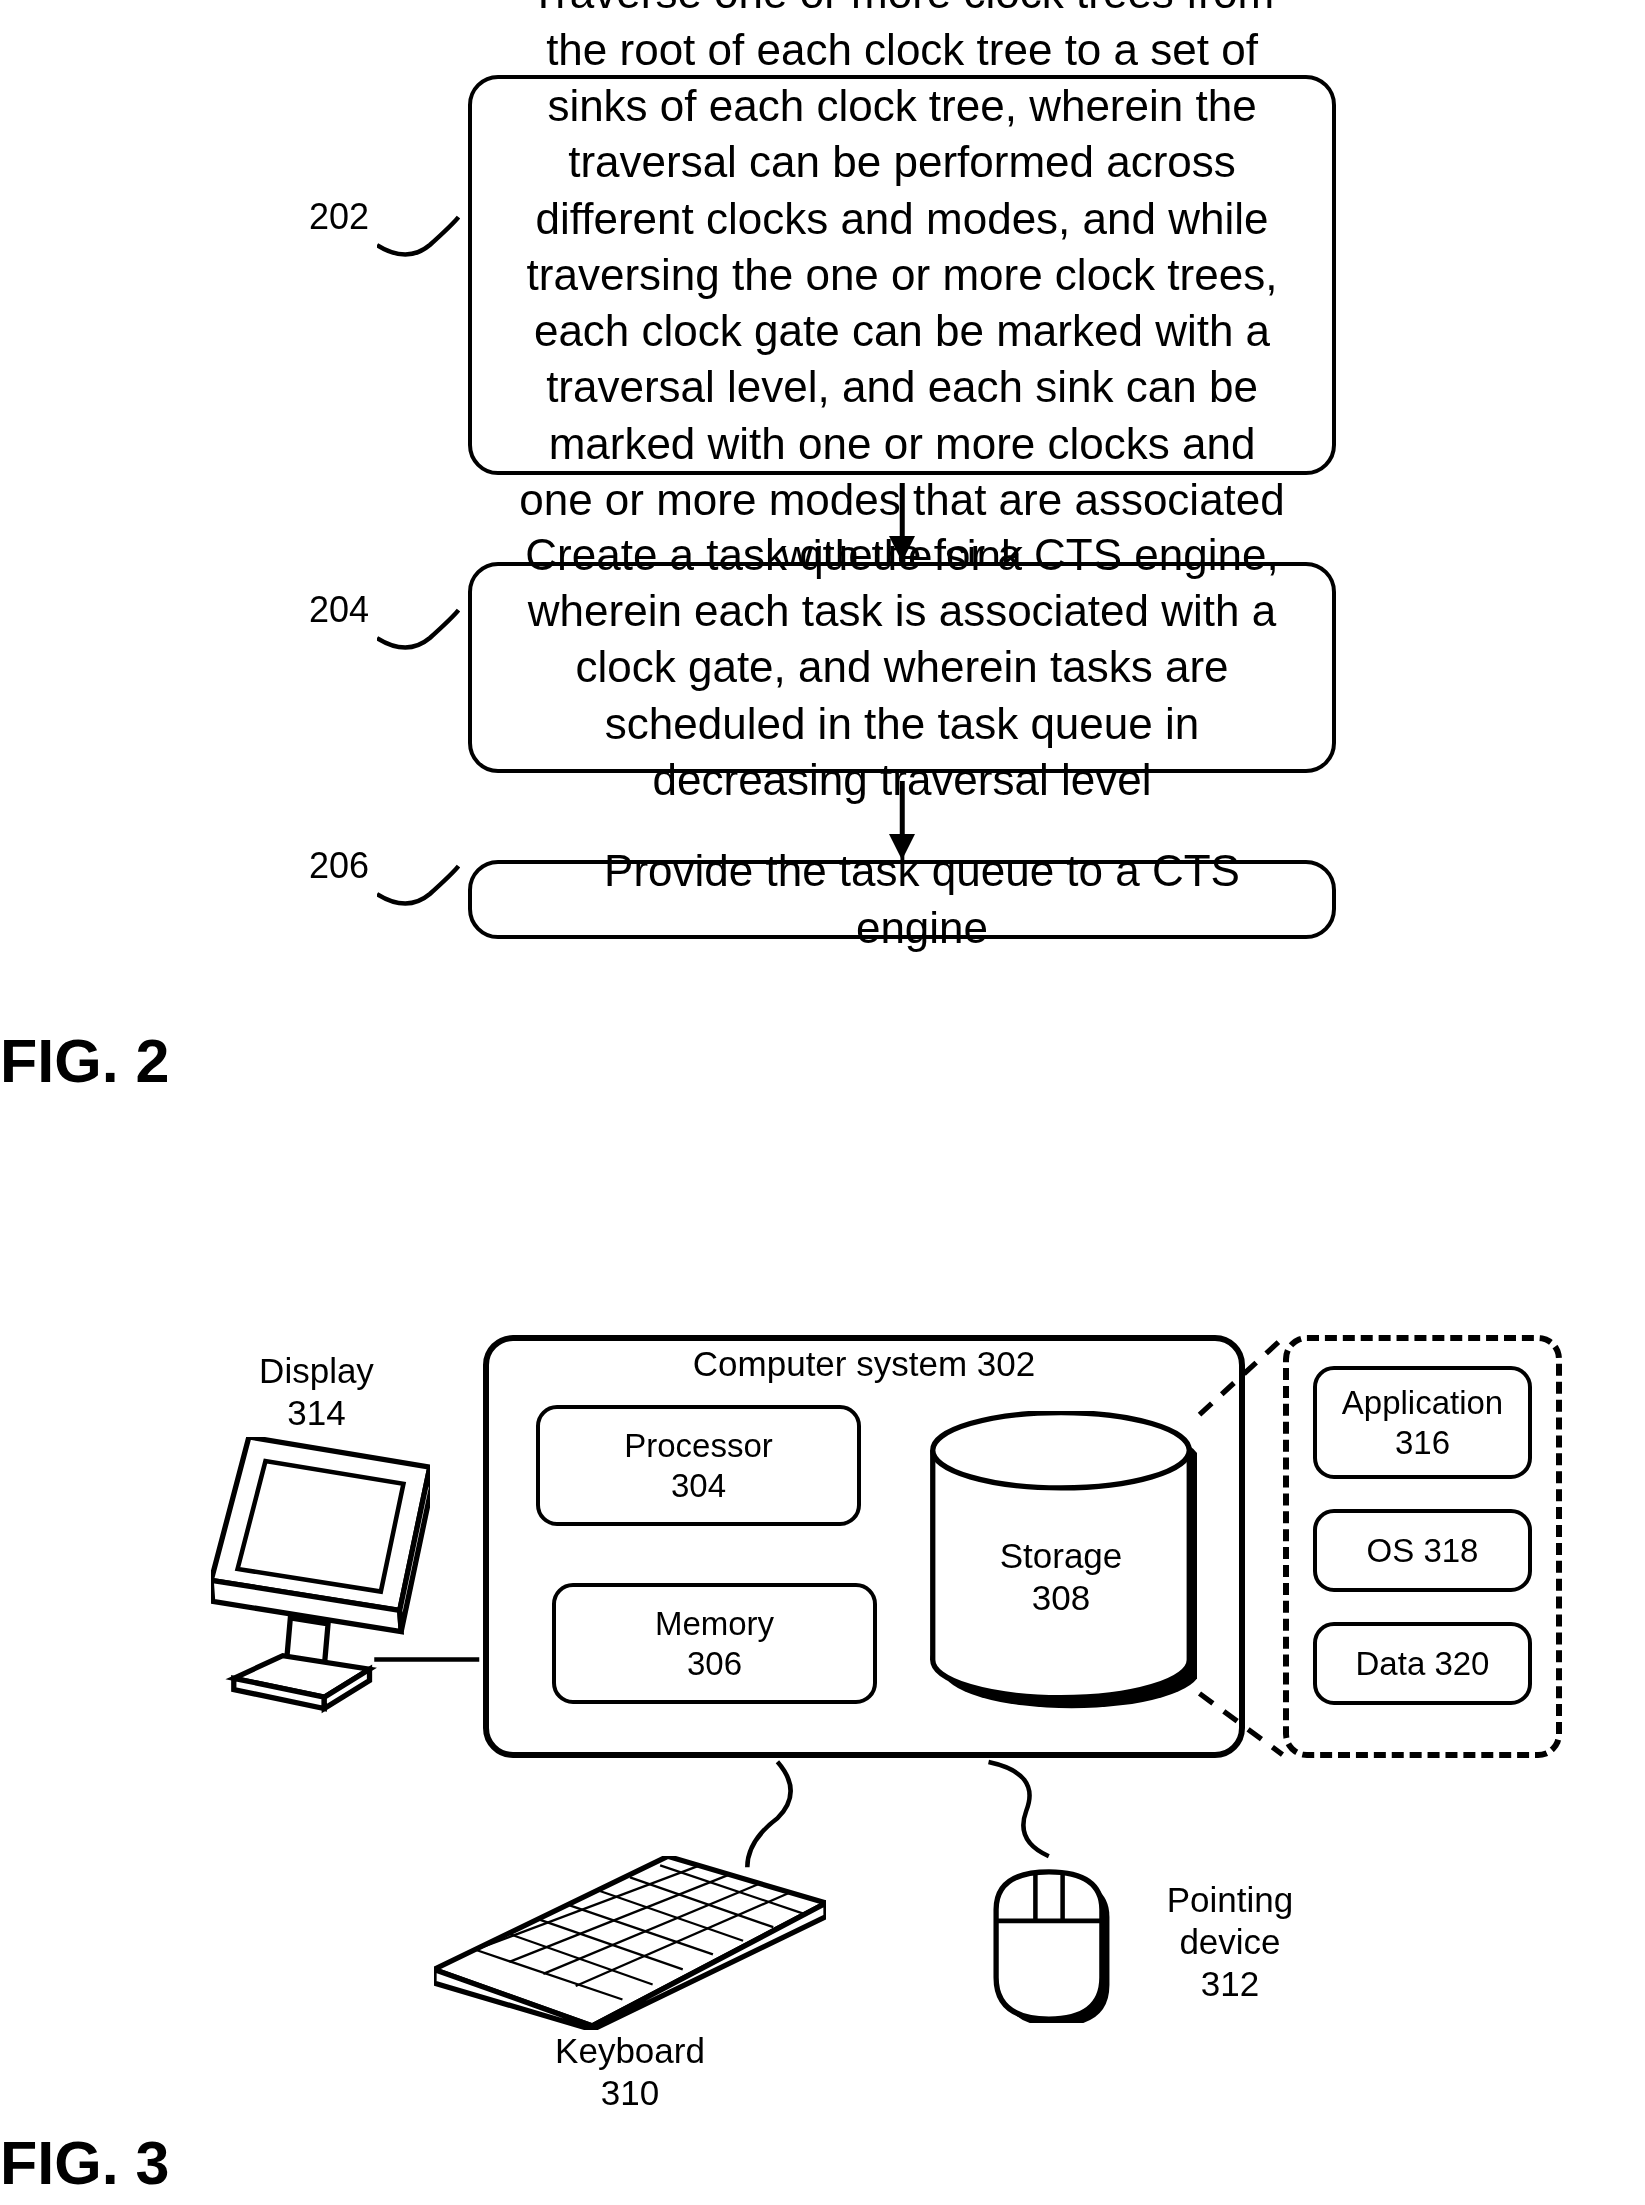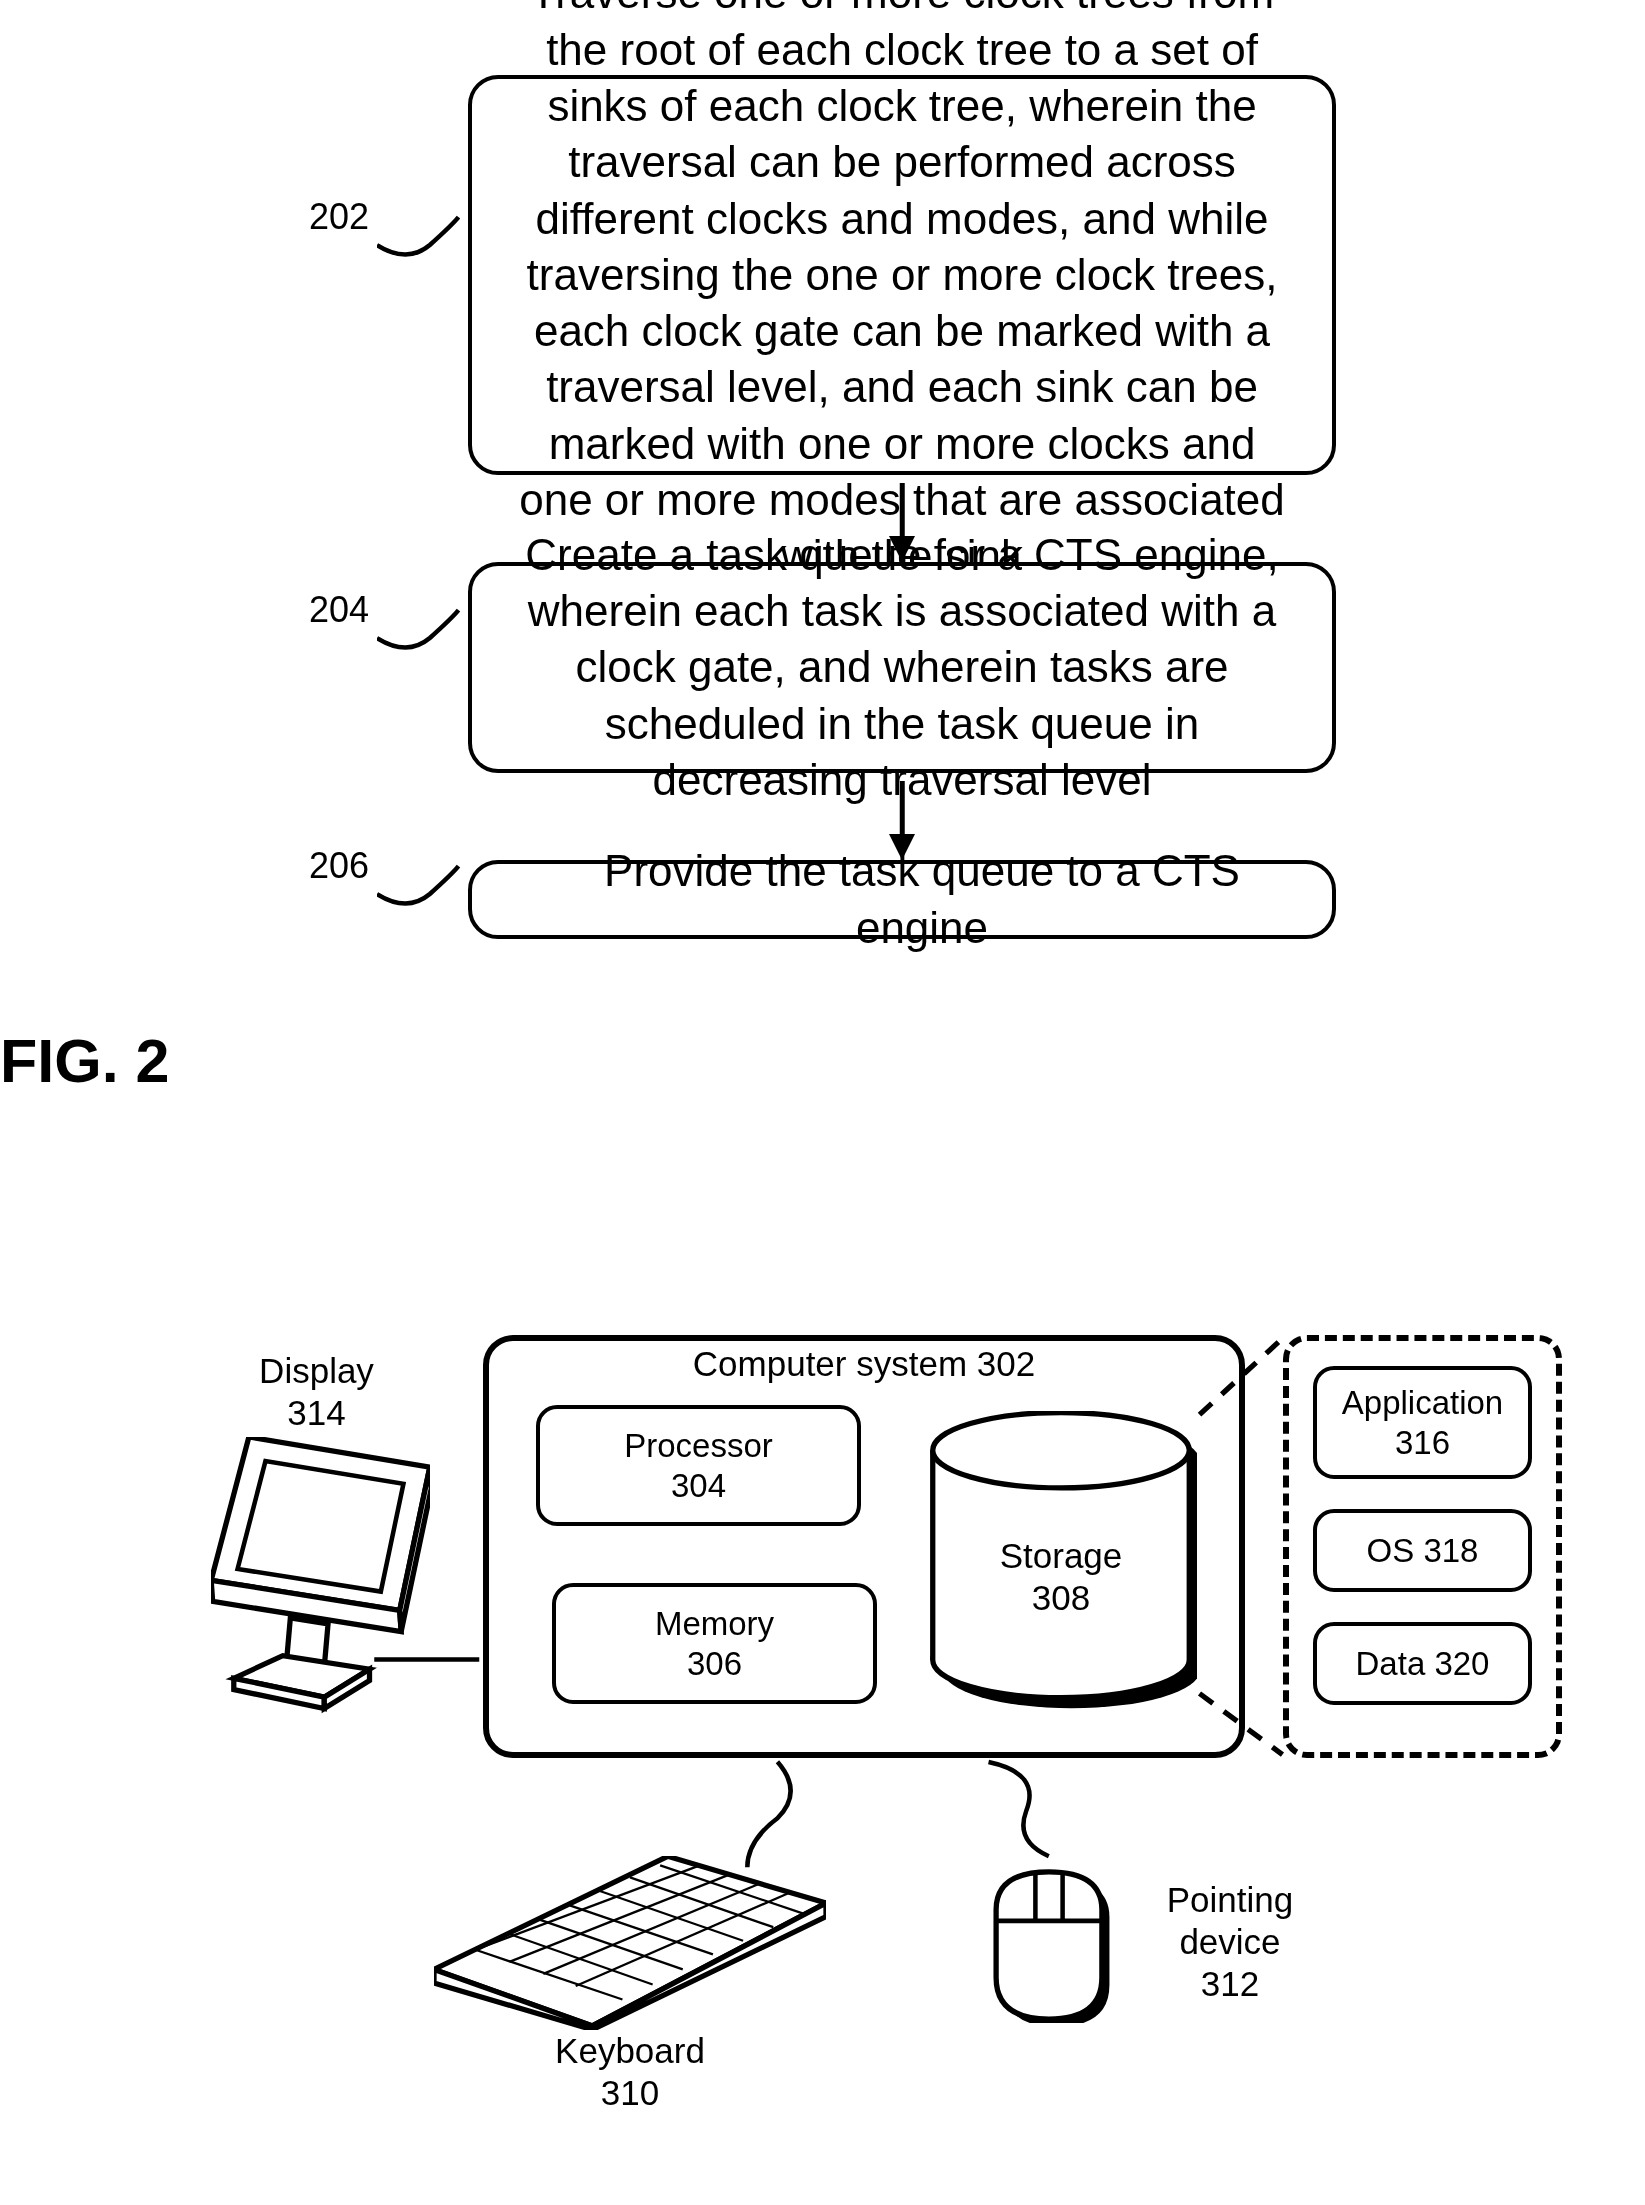--- a/index.html
+++ b/index.html
@@ -287,15 +287,16 @@
 
     <svg style="position:absolute; left:981px; top:483px; width:113px; height:106px;" viewBox="0 0 150 140" width="113" height="106">
       <path d="M10 5 Q 80 20 60 70 Q 45 110 90 130" stroke="#000" stroke-width="6" fill="none"></path>
     </svg>
     <div class="plain-label" style="left:1132px; top:604px; width:196px; white-space:pre-line;">Pointing
 device
 312</div>
 
   </div>
 
+  <div class="fig-caption" style="left:0; width:1645px; top:2128px;">FIG. 3</div>
 
 </div>
 
 
 </body></html>

